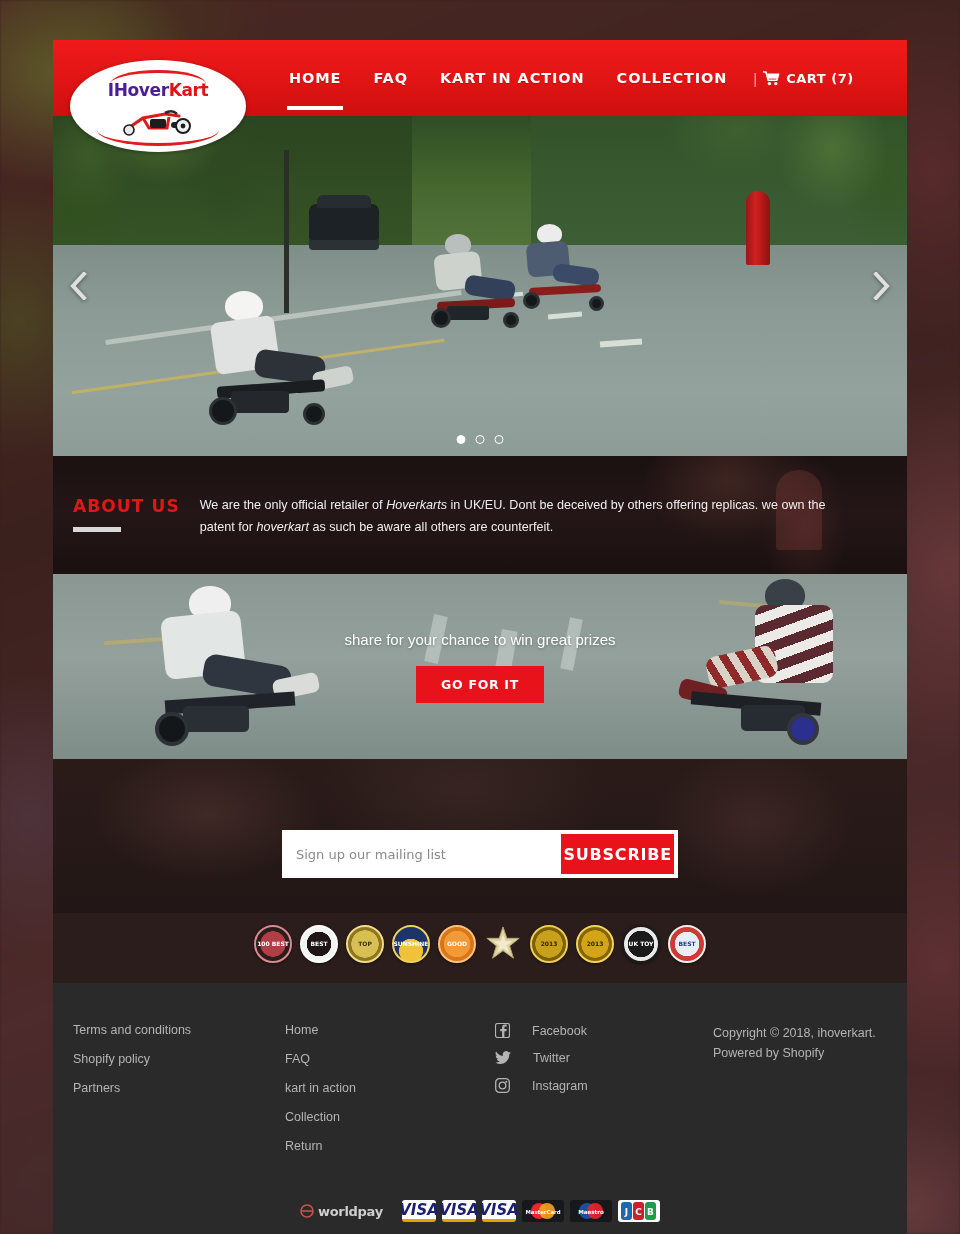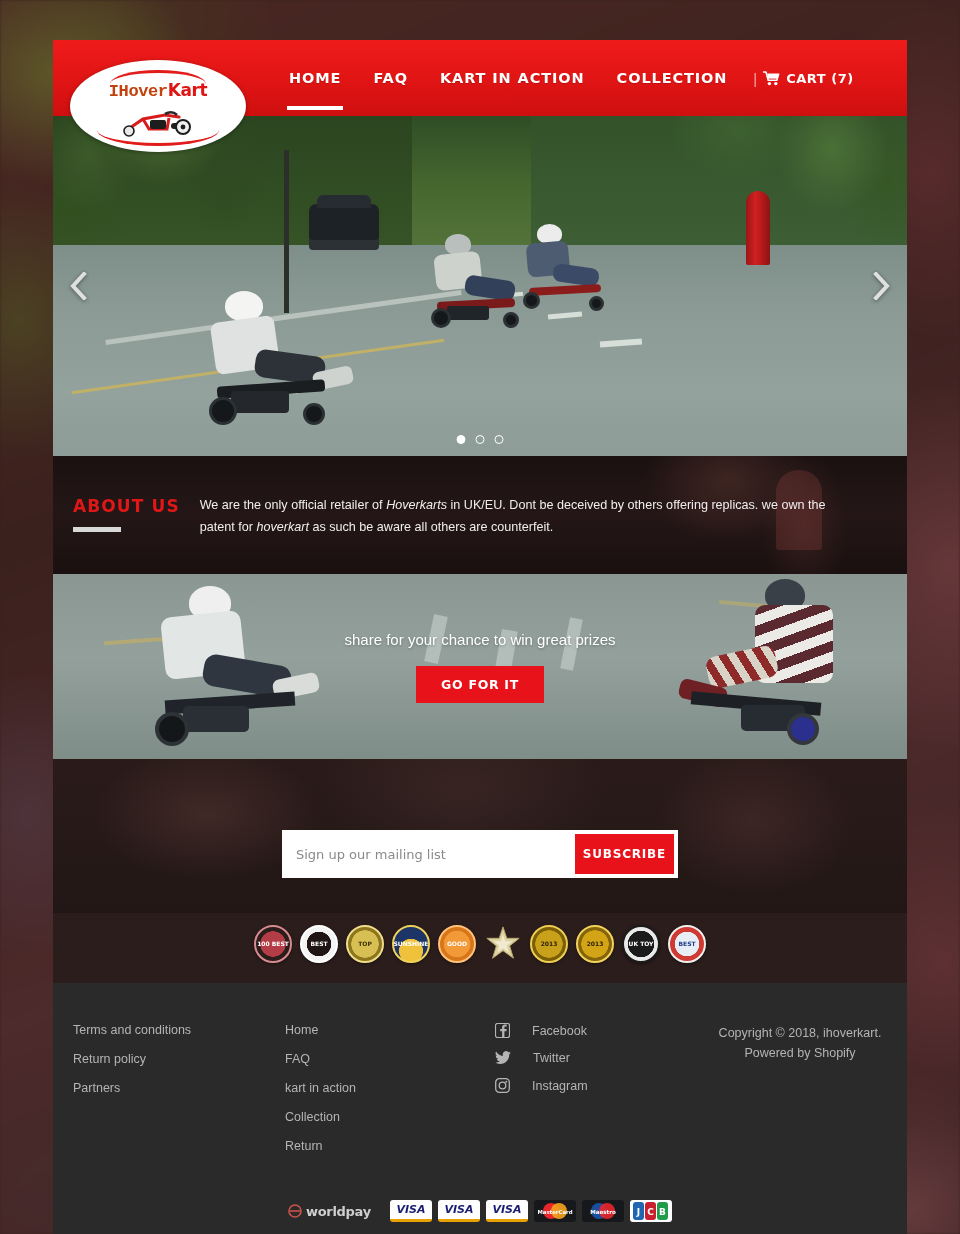--- a/index.html
+++ b/index.html
@@ -72,21 +72,21 @@
   }
   .logo-text {
     margin-top: 22px;
     font-family: "DejaVu Sans", sans-serif;
     font-weight: 700;
     font-size: 17px;
     letter-spacing: -.4px;
     line-height: 1;
     white-space: nowrap;
   }
-  .logo-text .dark { color: #c2410c; font-family: Liberation Mono, monospace; }
+  .logo-text .dark { color: #4c1d95; }
   .logo-text .red  { color: #e11414; }
   .logo-kart { margin-top: 5px; width: 74px; height: 32px; }
 
   .nav {
     margin-left: 220px;
     display: flex; align-items: center; gap: 0;
     height: 100%;
   }
   .nav-item {
     position: relative;
@@ -280,22 +280,22 @@
   .news-input {
     flex:1; border:none; outline:none;
     padding: 0 14px;
     font-family: "DejaVu Sans", sans-serif;
     font-size: 13px; color:#3a3a3a; background:#fff;
   }
   .news-input::placeholder { color:#8a8a8a; }
   .news-btn {
     background:#e8121a; color:#fff; border:none; cursor:pointer;
     font-family:"DejaVu Sans", sans-serif; font-weight:700;
-    font-size: 12px; letter-spacing:.8px;
-    padding: 0 8px; margin: 4px 4px 4px 0;
+    font-size: 16px; letter-spacing:.8px;
+    padding: 0 2px; margin: 4px 4px 4px 0;
   }
 
   
   .badges {
     position: relative;
     background: #2b1d1b;
     padding: 12px 0 20px;
     display:flex; align-items:center; justify-content:center; gap: 8px;
     z-index: 3;
     margin-top: -58px;
@@ -322,33 +322,33 @@
   .flink {
     display:block;
     color:#b4b4b4; font-size: 12.5px;
     font-family:"Liberation Sans", sans-serif;
     margin-bottom: 15px; cursor:pointer; text-decoration:none;
   }
   .fsoc { display:flex; align-items:center; gap: 22px; margin-bottom: 13px; cursor:pointer; }
   .fsoc span { color:#b4b4b4; font-size:12.5px; font-family:"Liberation Sans", sans-serif; }
   .fsoc svg { display:block; flex:none; }
   .fcopy { color:#b4b4b4; font-size:12.5px; line-height:1.6;
-           font-family:"Liberation Sans", sans-serif; padding-left: 8px; text-align: center; }
+           font-family:"Liberation Sans", sans-serif; padding-left: 8px; }
 
   .payments {
     background:#2a2a2a;
     padding: 14px 0 16px;
     display:flex; align-items:center; justify-content:center; gap: 6px;
   }
   .pay { height: 22px; border-radius:3px; display:flex; align-items:center;
          justify-content:center; font-family:"DejaVu Sans", sans-serif;
          font-weight:700; font-size:9px; flex:none; }
   .pay-worldpay { background:transparent; color:#cfcfcf; font-size:13px;
                   letter-spacing:-.3px; width:96px; justify-content:flex-start; }
-  .pay-visa { width:42px; background:#fff; color:#1a1f71; font-style:italic; font-size:11px;
+  .pay-visa { width:34px; background:#fff; color:#1a1f71; font-style:italic; font-size:15px;
               border-bottom:3px solid #e9a100; }
   .pay-mc { width:42px; background:#16181c; position:relative; }
   .pay-maestro { width:42px; background:#16181c; position:relative; }
   .pay-jcb { width:42px; background:#fff; position:relative; overflow:hidden; }
 </style>
 </head>
 <body>
 
 <div id="bg-photo"></div>
 
@@ -547,21 +547,21 @@
     </div>
     <div class="badge" style="background:radial-gradient(circle,#e8eef6 50%,#cf3a33 52%);border:2px solid #f0f0f0;">
       <span style="color:#20408a">BEST</span>
     </div>
   </div>
 
   <div class="footer">
 
     <div class="fcol fcol-1">
       <a class="flink">Terms and conditions</a>
-      <a class="flink">Return policy</a>
+      <a class="flink">Shopify policy</a>
       <a class="flink">Partners</a>
     </div>
 
     <div class="fcol fcol-2">
       <a class="flink">Home</a>
       <a class="flink">FAQ</a>
       <a class="flink">kart in action</a>
       <a class="flink">Collection</a>
       <a class="flink">Return</a>
     </div>

